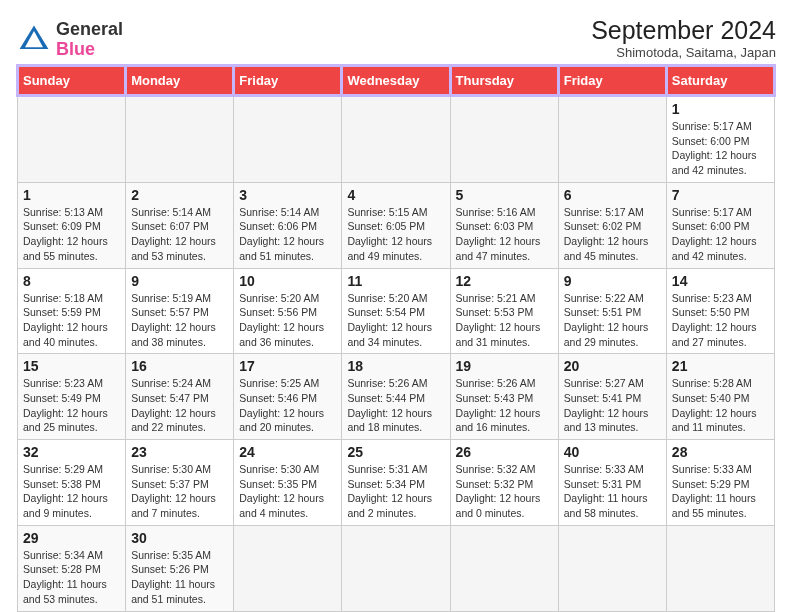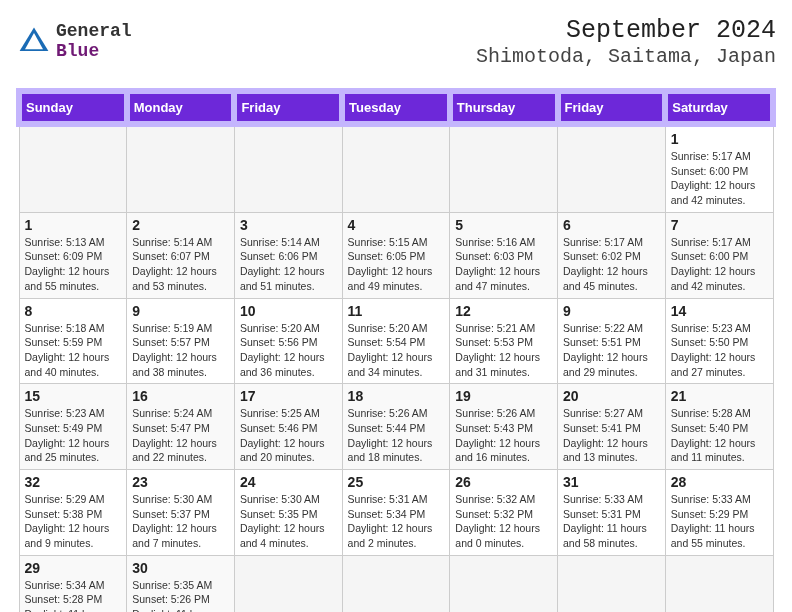--- a/index.html
+++ b/index.html
@@ -6,64 +6,63 @@
     body {
       font-family: Arial, sans-serif;
       background: #fff;
       width: 792px;
       min-height: 612px;
       padding: 16px;
     }
     .header {
       display: flex;
       justify-content: space-between;
-      align-items: center;
-      margin-bottom: 20px;
-      font-family: Liberation Mono, monospace;
+      align-items: flex-end;
+      margin-bottom: 4px;
     }
     .logo {
       display: flex;
       align-items: center;
       gap: 4px;
     }
     .logo-text {
       font-size: 18px;
       font-weight: bold;
       line-height: 1.1;
     }
     .logo-general { color: #333; }
-    .logo-blue { color: #701a75; }
+    .logo-blue { color: #ec4899; }
     .logo-icon {
       width: 36px;
       height: 36px;
     }
     .title-block {
       text-align: right;
     }
     .month-title {
       font-size: 25px;
       font-weight: normal;
       color: #222;
     }
     .subtitle {
-      font-size: 20px;
+      font-size: 13px;
       color: #444;
     }
     table {
       width: 100%;
       border-collapse: collapse;
       font-size: 11px;
     }
     thead th {
-      background-color: #6d28d9;
+      background-color: #ef4444;
       color: #fff;
       padding: 6px 4px;
       font-size: 13px;
       font-weight: bold;
-      border: 6px solid #c4b5fd;
+      border: 3px solid #c4b5fd;
       text-align: left;
     }
     td {
       border: 1px solid #ccc;
       vertical-align: top;
       padding: 4px 5px;
       width: 14.28%;
       height: 80px;
       background: #fff;
     }
@@ -108,21 +107,21 @@
     <div class="subtitle">Shimotoda, Saitama, Japan</div>
   </div>
 </div>
 
 <table>
   <thead>
     <tr>
     <th>Sunday</th>
         <th>Monday</th>
         <th>Friday</th>
-        <th>Tuesday</th>
+        <th>Wednesday</th>
         <th>Thursday</th>
         <th>Friday</th>
         <th>Saturday</th>
       </tr>
   </thead>
   <tbody id="calendar-body">
   <tr>
         <td class="empty"></td>
         <td class="empty"></td>
         <td class="empty"></td>
@@ -239,21 +238,21 @@
         </td>
         <td>
           <span class="day-num">25</span>
           <div class="day-info">Sunrise: 5:31 AM<br>Sunset: 5:34 PM<br>Daylight: 12 hours and 2 minutes.</div>
         </td>
         <td>
           <span class="day-num">26</span>
           <div class="day-info">Sunrise: 5:32 AM<br>Sunset: 5:32 PM<br>Daylight: 12 hours and 0 minutes.</div>
         </td>
         <td>
-          <span class="day-num">31</span>
+          <span class="day-num">40</span>
           <div class="day-info">Sunrise: 5:33 AM<br>Sunset: 5:31 PM<br>Daylight: 11 hours and 58 minutes.</div>
         </td>
         <td>
           <span class="day-num">28</span>
           <div class="day-info">Sunrise: 5:33 AM<br>Sunset: 5:29 PM<br>Daylight: 11 hours and 55 minutes.</div>
         </td>
       </tr>
       <tr>
         <td>
           <span class="day-num">29</span>

